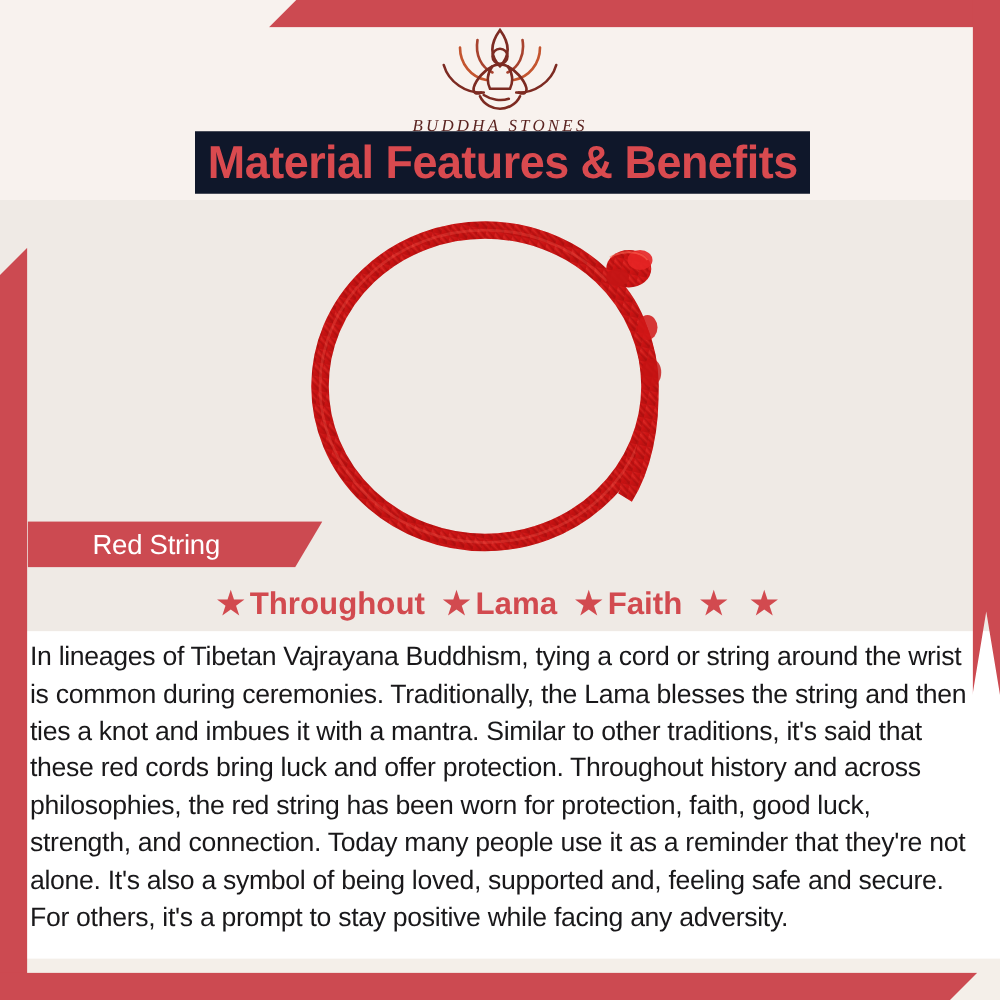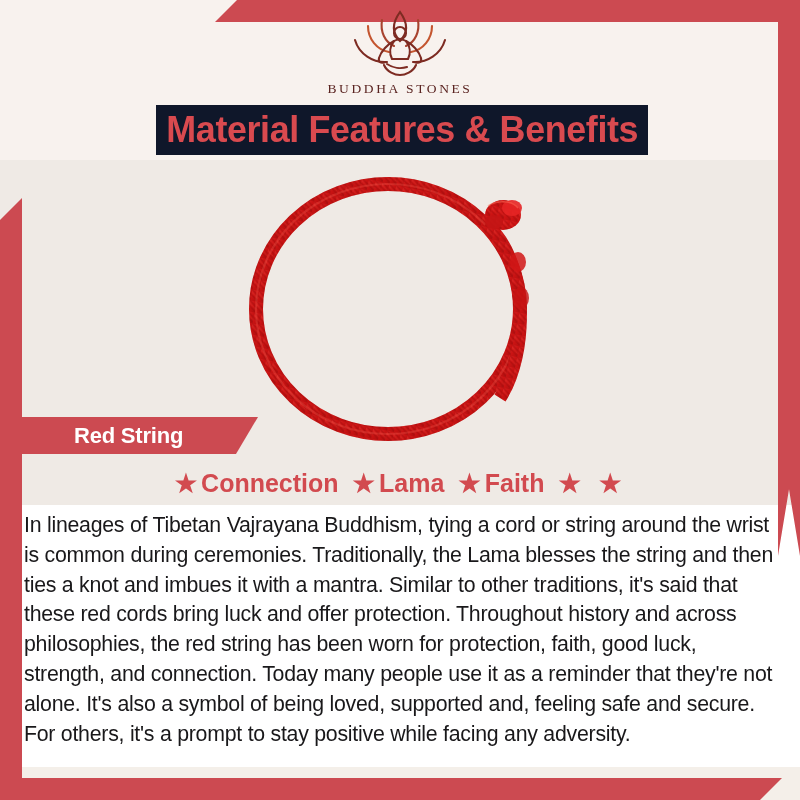--- a/index.html
+++ b/index.html
@@ -34,22 +34,22 @@
     clip-path:polygon(0 0,100% 0,100% 100%,50% 88%,0 100%);
   }
   .bar-bottom{
     position:absolute;left:0;bottom:0;width:782px;height:22px;
     background:#cc4a51;
     clip-path:polygon(0 0,100% 0,calc(100% - 22px) 100%,0 100%);
   }
 
   
   .logo-wrap{
-    position:absolute;left:0;top:6px;width:800px;
-    display:flex;flex-direction:column;align-items:center;
+    position:absolute;left:0;top:18px;width:800px;
+    display:flex;flex-direction:column;align-items:center;font-style:italic;
   }
   .logo-mark{width:130px;height:72px;display:block;}
   .logo-word{
     margin-top:3px;
     font-family:"Liberation Serif", serif;
     font-size:13.5px;letter-spacing:2.6px;color:#5a2320;font-weight:400;
   }
 
   
   .title-plate{
@@ -69,21 +69,21 @@
   .product-svg{display:block;width:400px;height:280px;}
 
   
   .ribbon{
     position:absolute;left:22px;top:417px;width:236px;height:37px;
     background:#cc4a51;
     clip-path:polygon(0 0,100% 0,calc(100% - 22px) 100%,0 100%);
     display:flex;align-items:center;
   }
   .ribbon-label{
-    margin-left:52px;color:#ffffff;font-weight:bold;font-size:22px;
+    margin-left:52px;color:#ffffff;font-weight:normal;font-size:22px;
     font-family:"Liberation Sans", sans-serif;letter-spacing:-0.2px;
   }
 
   
   .benefits{
     position:absolute;left:0;top:464px;width:800px;height:38px;
     display:flex;align-items:center;justify-content:center;
     gap:0px;
   }
   .benefit{
@@ -186,21 +186,21 @@
     </svg>
   </div>
 
   <div class="ribbon">
     <span class="ribbon-label">Red String</span>
   </div>
 
   <div class="benefits">
     <div class="benefit">
       <span class="star">★</span>
-      <span>Connection</span>
+      <span>Throughout</span>
     </div>
     <div class="benefit">
       <span class="star">★</span>
       <span>Lama</span>
     </div>
     <div class="benefit">
       <span class="star">★</span>
       <span>Faith</span>
     </div>
     <div class="benefit">

